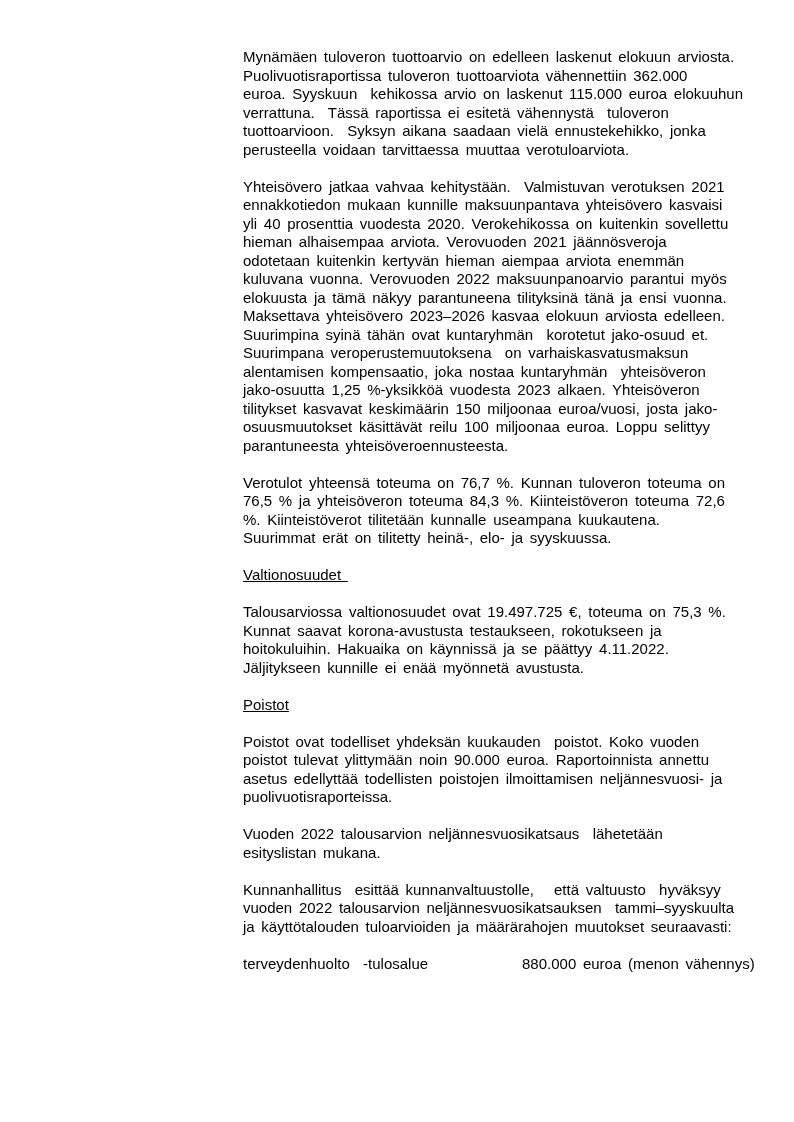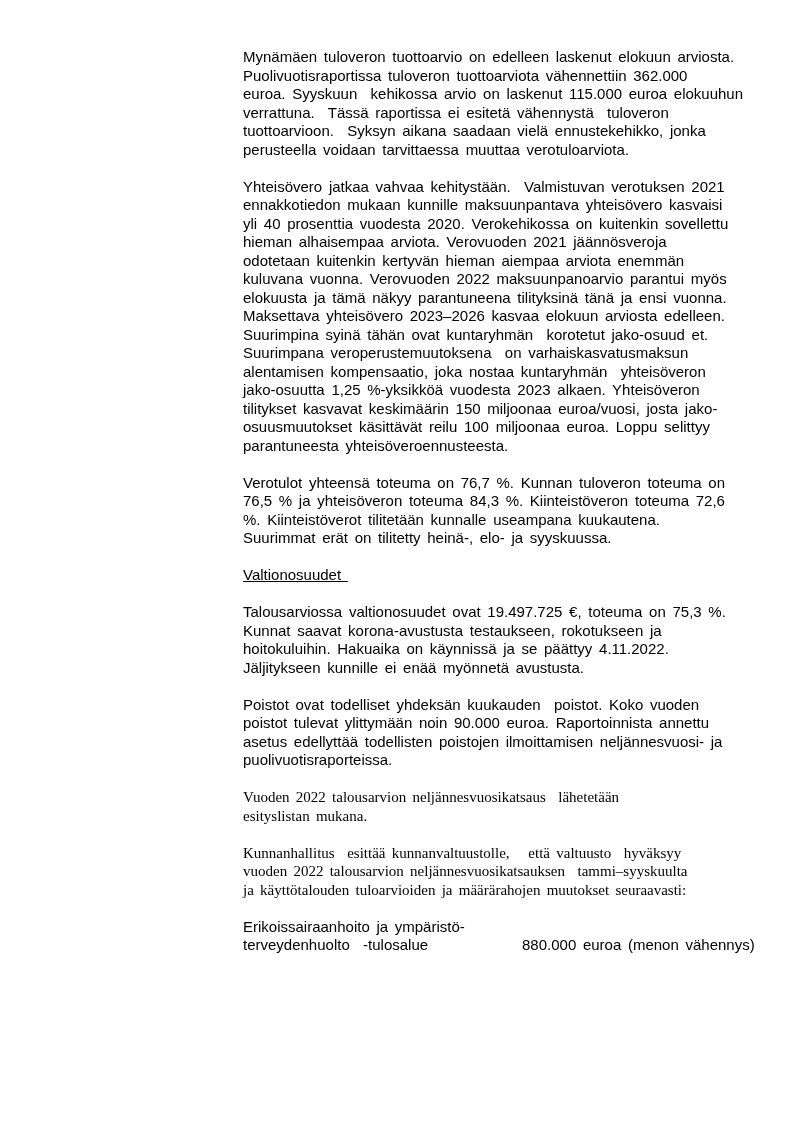--- a/index.html
+++ b/index.html
@@ -28,21 +28,20 @@
   .main-col p {
     margin: 0 0 18.5px 0;
     white-space: pre;
   }
   p.heading span {
     text-decoration: underline;
     white-space: pre;
   }
   p.gap-before {
     margin-top: 18.5px; 
-    font-family: Liberation Serif, serif;
   }
   .decision-label {
     position: absolute;
     left: 78px;
     top: 899px;
     white-space: pre;
   }
   .amount-row {
     display: flex;
     white-space: pre;
@@ -94,35 +93,35 @@
 %. Kiinteistöverot tilitetään kunnalle useampana kuukautena.
 Suurimmat erät on tilitetty heinä-, elo- ja syyskuussa.</p>
 
     <p class="heading"><span>Valtionosuudet </span></p>
 
     <p>Talousarviossa valtionosuudet ovat 19.497.725 €, toteuma on 75,3 %.
 Kunnat saavat korona-avustusta testaukseen, rokotukseen ja
 hoitokuluihin. Hakuaika on käynnissä ja se päättyy 4.11.2022.
 Jäljitykseen kunnille ei enää myönnetä avustusta.</p>
 
+    <p class="heading"><span>Poistot</span></p>
 
     <p>Poistot ovat todelliset yhdeksän kuukauden  poistot. Koko vuoden
 poistot tulevat ylittymään noin 90.000 euroa. Raportoinnista annettu
 asetus edellyttää todellisten poistojen ilmoittamisen neljännesvuosi- ja
 puolivuotisraporteissa.</p>
 
     <p class="gap-before">Vuoden 2022 talousarvion neljännesvuosikatsaus  lähetetään
 esityslistan mukana.</p>
 
     <p class="gap-before">Kunnanhallitus  esittää kunnanvaltuustolle,   että valtuusto  hyväksyy
 vuoden 2022 talousarvion neljännesvuosikatsauksen  tammi–syyskuulta
 ja käyttötalouden tuloarvioiden ja määrärahojen muutokset seuraavasti:</p>
 
     <div>
-      <div>Erikoissairaanhoito ja ympäristö-</div>
       <div class="amount-row">
         <span class="item-left">terveydenhuolto  -tulosalue</span>
         <span class="item-amount">880.000 euroa (menon vähennys)</span>
       </div>
     </div>
 
   </div>
 </div>
 
 </body></html>

